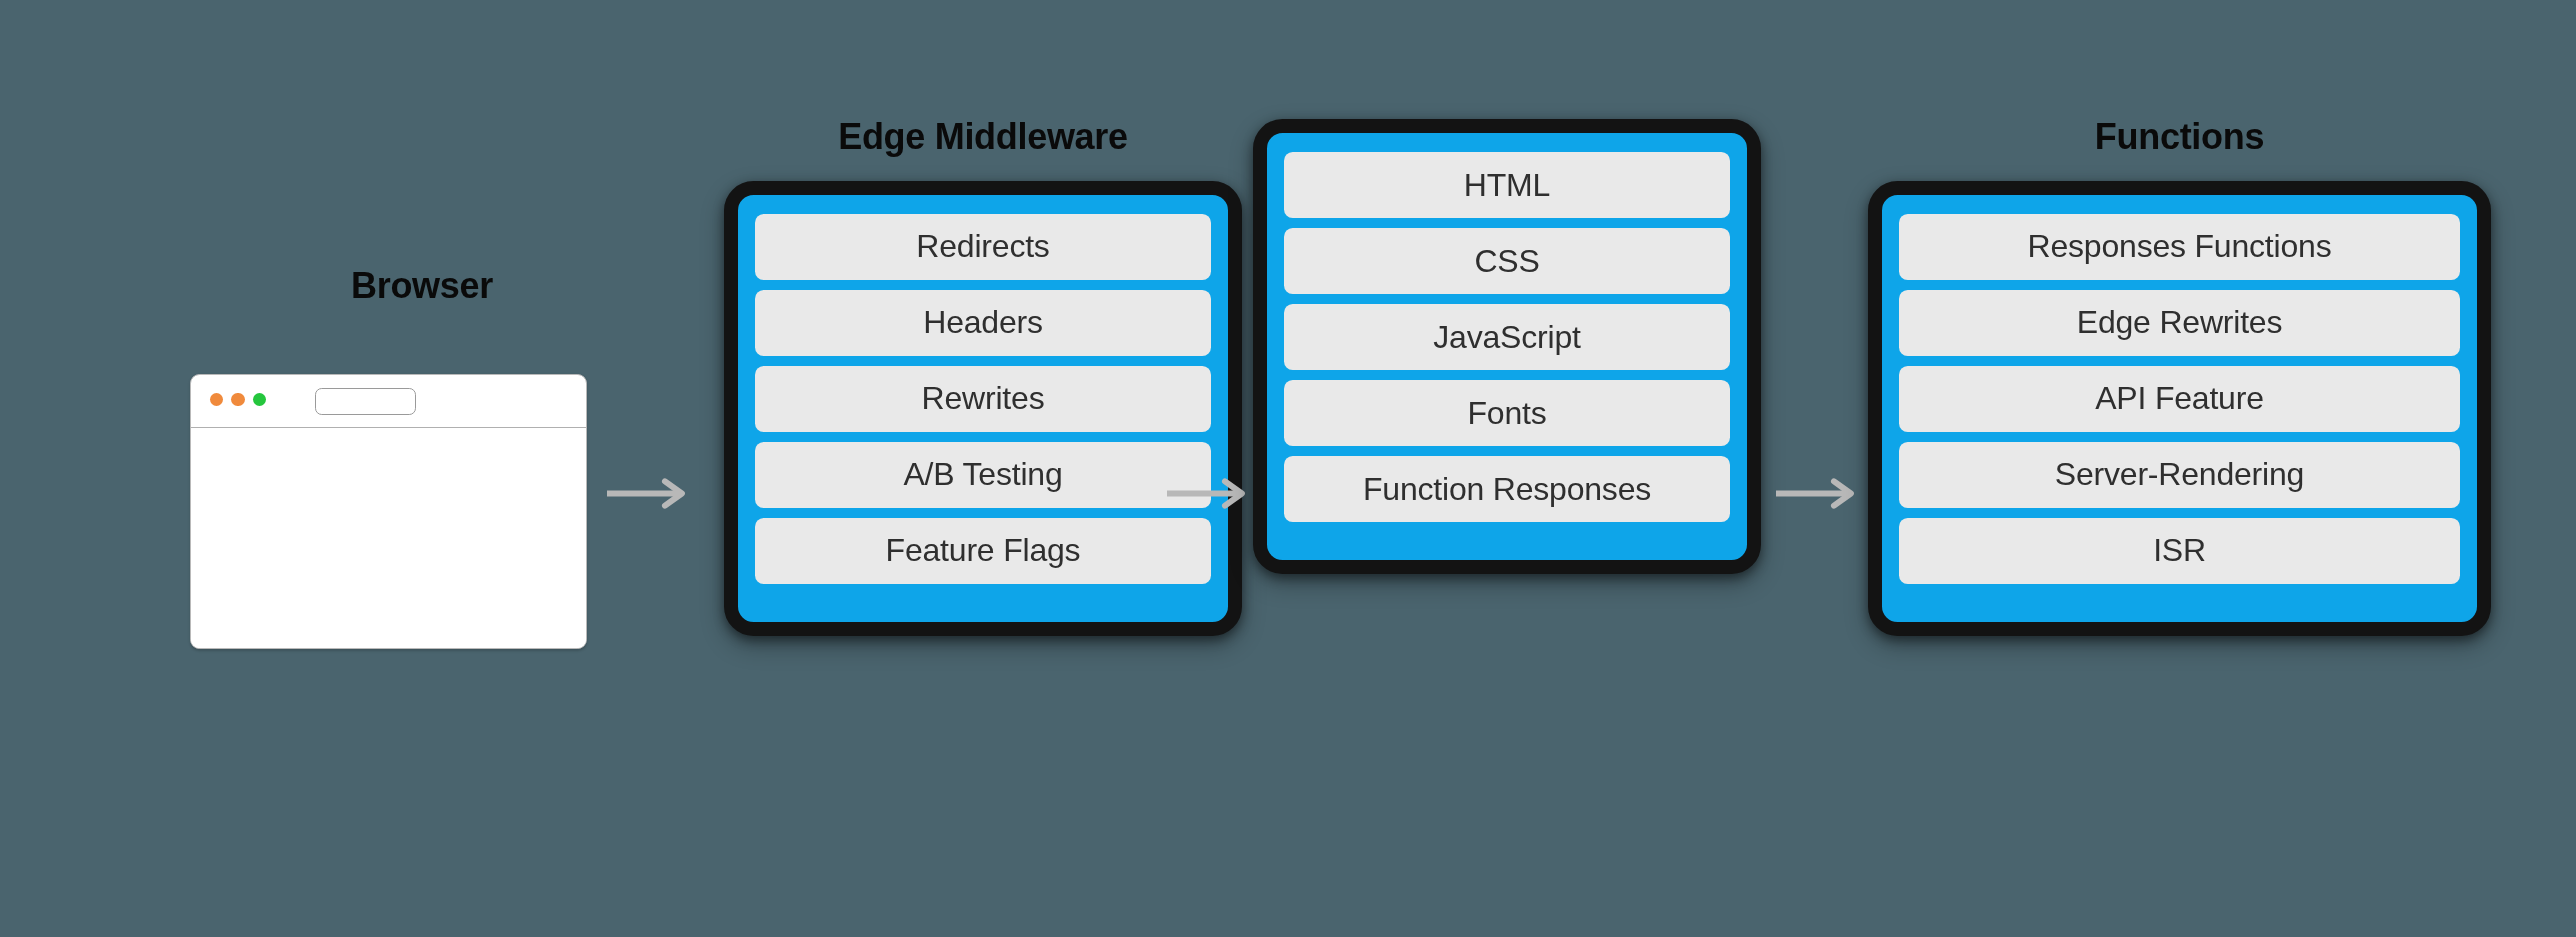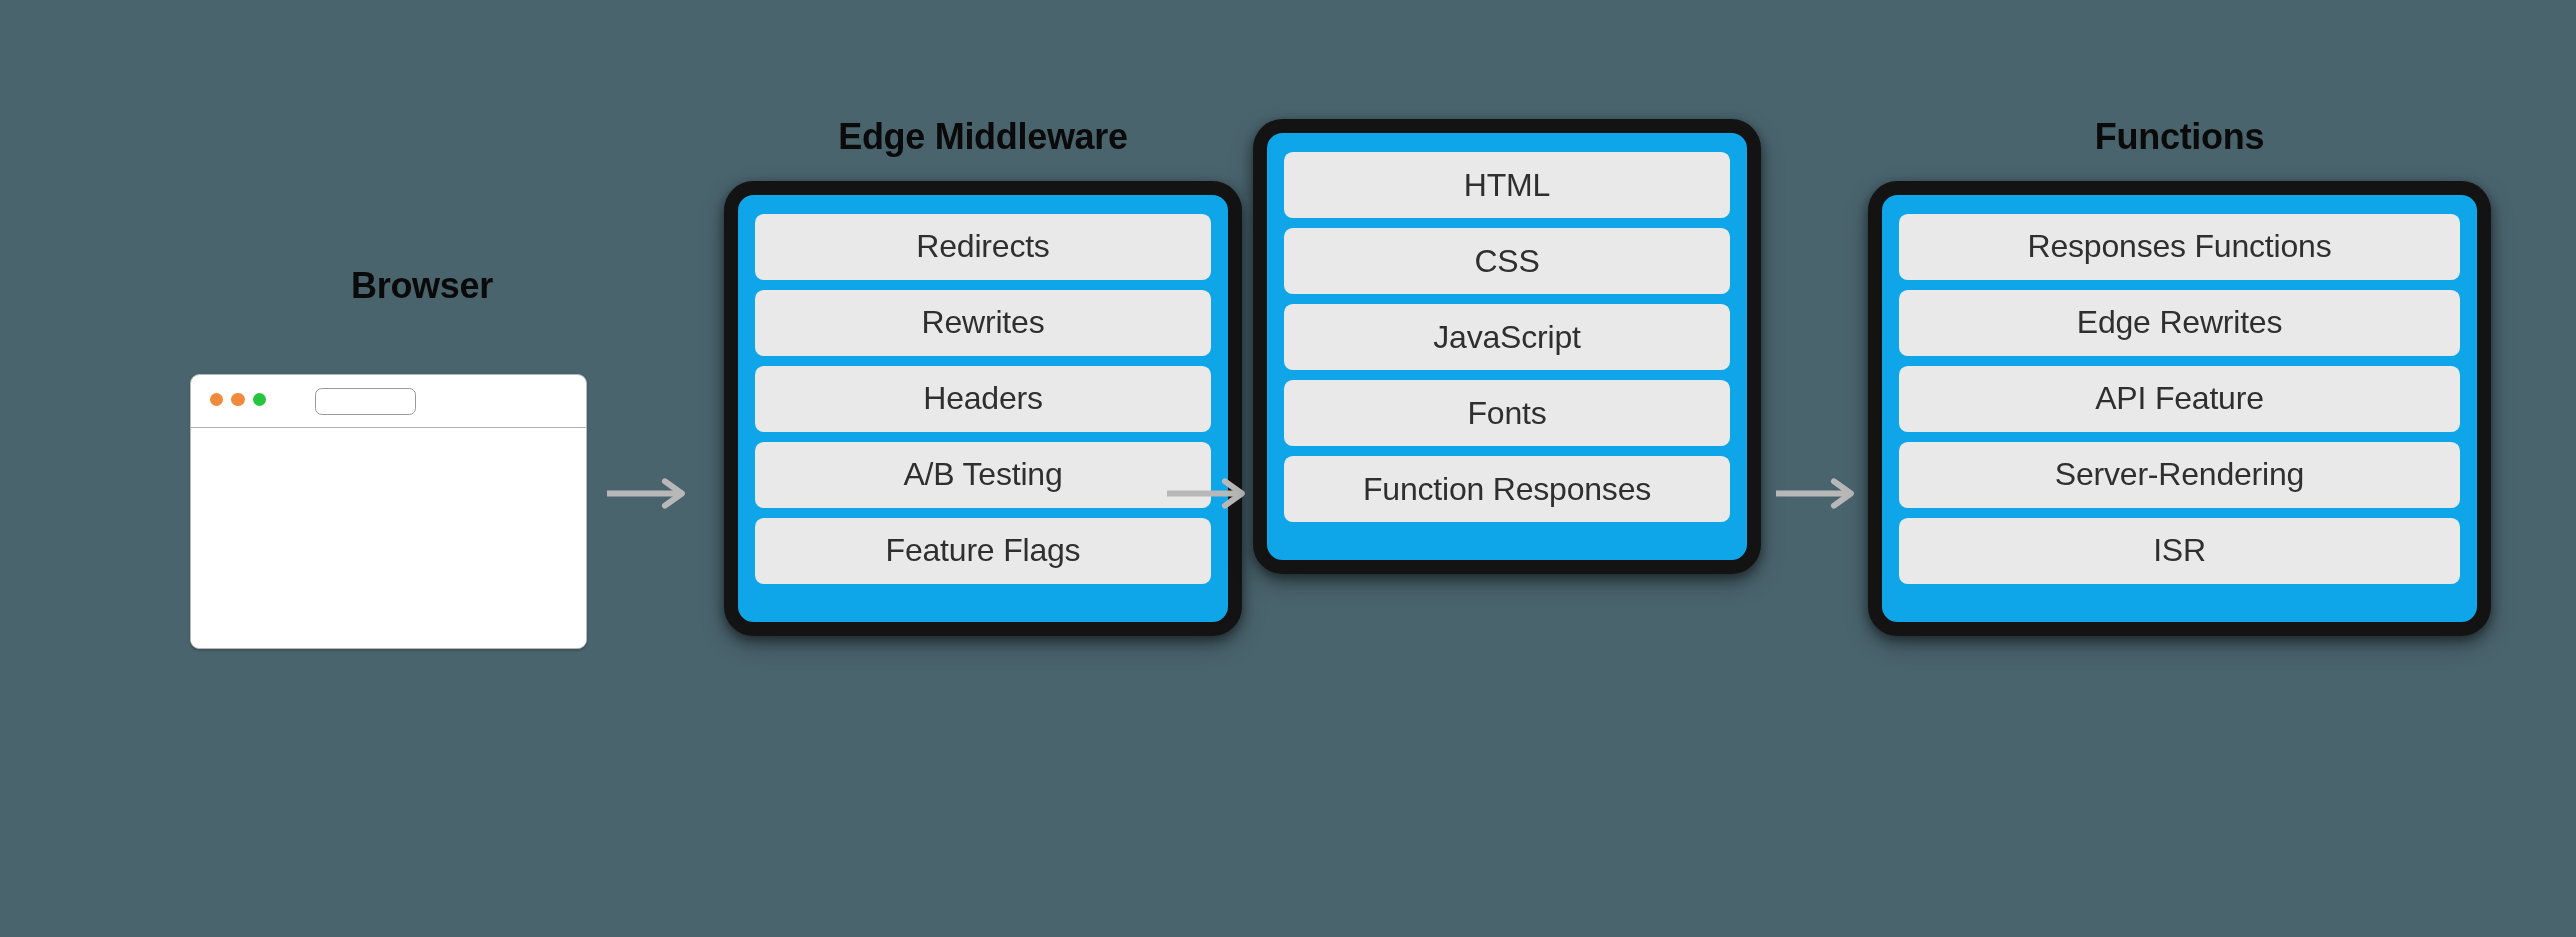--- a/index.html
+++ b/index.html
@@ -173,22 +173,22 @@
       <path d="M2 23 H104" stroke="#b8b8b8" stroke-width="9" stroke-linecap="square" fill="none"></path>
       <path d="M86 5 L111 23 L86 41" stroke="#b8b8b8" stroke-width="9" fill="none" stroke-linejoin="round" stroke-linecap="round"></path>
     </svg>
   </div>
 
   <div class="stage-col" id="col-middleware">
     <div class="col-title">Edge Middleware</div>
     <div class="card">
       <div class="pill-list">
         <div class="pill">Redirects</div>
+        <div class="pill">Headers</div>
         <div class="pill">Rewrites</div>
-        <div class="pill">Headers</div>
         <div class="pill">A/B Testing</div>
         <div class="pill">Feature Flags</div>
       </div>
     </div>
   </div>
 
   <div class="arrow" id="arrow-2">
     <svg width="81" height="31" viewBox="0 0 120 46" xmlns="http://www.w3.org/2000/svg">
       <path d="M2 23 H104" stroke="#b8b8b8" stroke-width="9" stroke-linecap="square" fill="none"></path>
       <path d="M86 5 L111 23 L86 41" stroke="#b8b8b8" stroke-width="9" fill="none" stroke-linejoin="round" stroke-linecap="round"></path>

